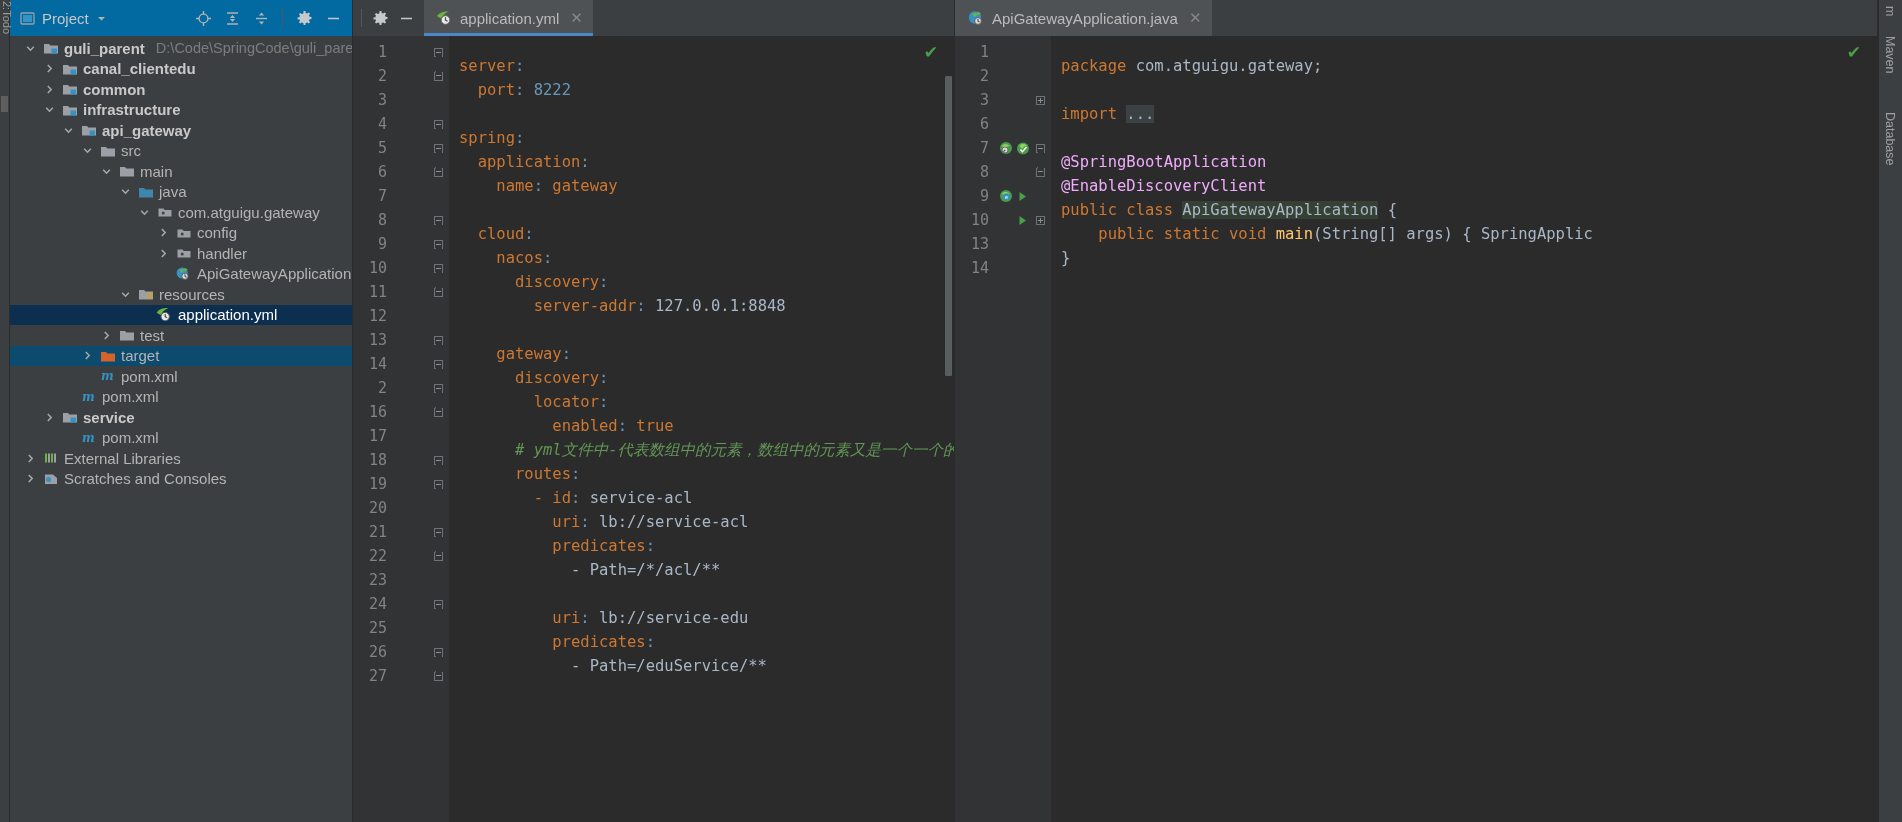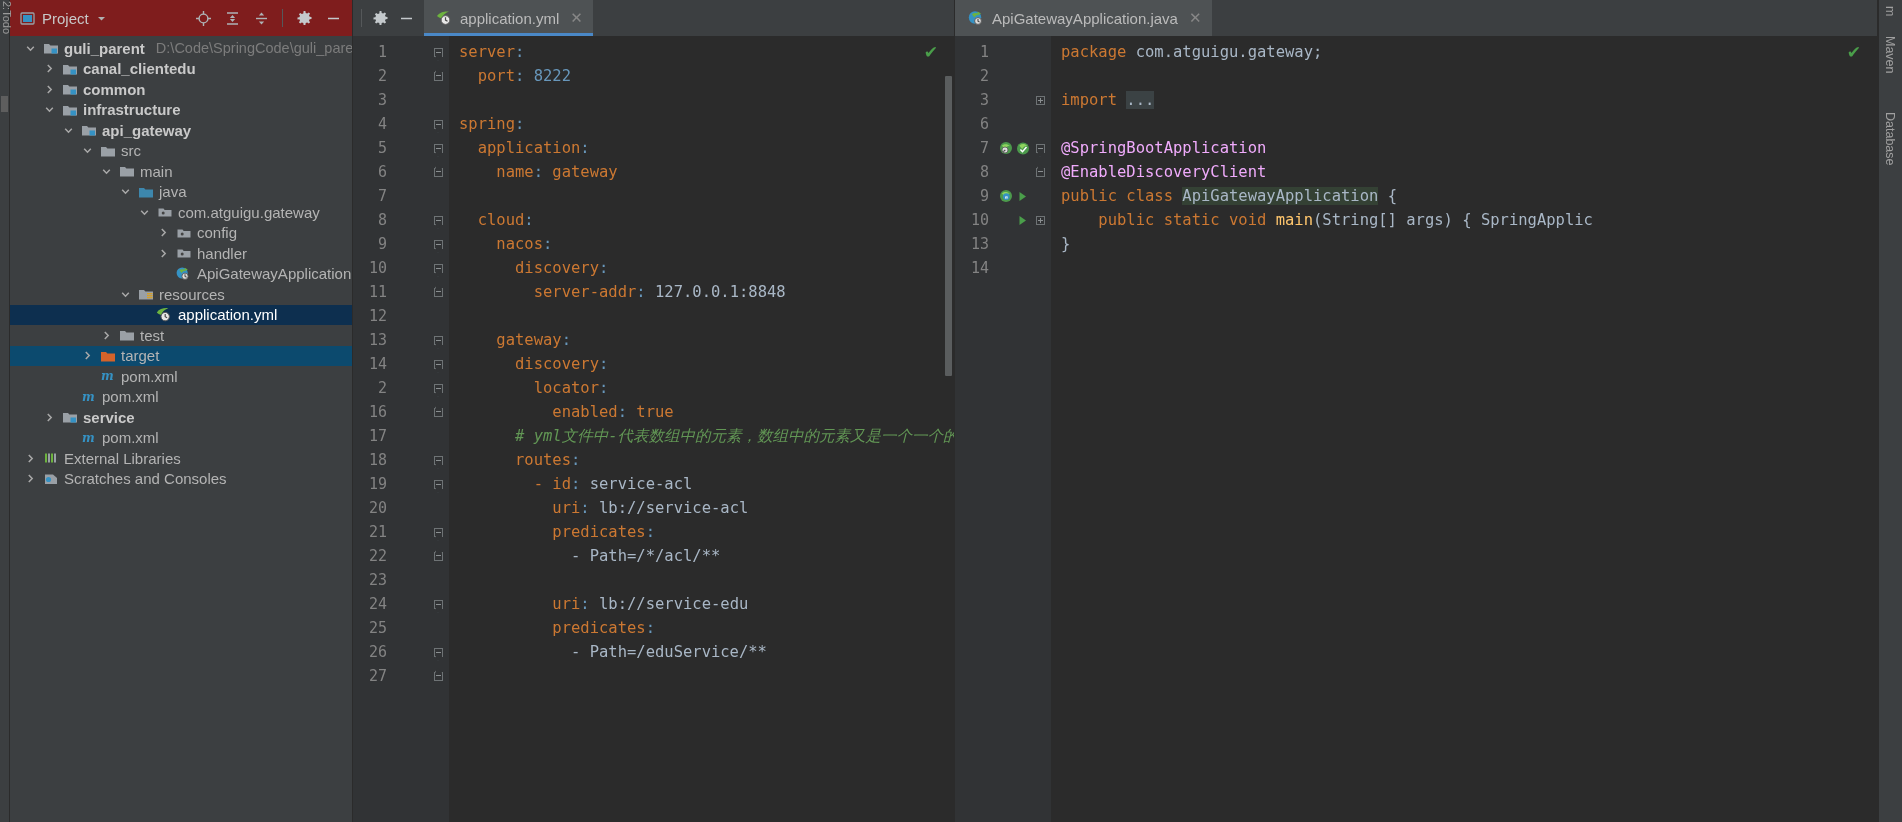--- a/index.html
+++ b/index.html
@@ -27,21 +27,21 @@
     position:absolute; left:1px; top:96px; width:7px; height:16px; background:#5e5e5e;
   }
 
   
   .project-panel {
     width:343px; flex:0 0 343px; background:#3c3f41;
     display:flex; flex-direction:column; border-right:1px solid #2b2b2b;
   }
   .pp-header {
     height:36px; display:flex; align-items:center; gap:7px;
-    padding:0 8px 0 10px; background:#7f1d1d; flex:0 0 36px;
+    padding:0 8px 0 10px; background:#0369a1; flex:0 0 36px;
   }
   .pp-title { display:flex; align-items:center; gap:7px; }
   .pp-title .lbl { font-size:15px; color:#c8c8c8; }
   .pp-header .spacer { flex:1; }
   .pp-header .tool-ico { width:22px; height:22px; display:flex; align-items:center; justify-content:center; cursor:pointer; }
   .pp-header .sep { width:1px; height:18px; background:#55585a; margin:0 3px; }
 
   .tree { flex:1; overflow:hidden; padding-top:2px; position:relative; }
   .row {
     height:20.5px; display:flex; align-items:center; gap:5px;
@@ -95,21 +95,21 @@
   .col-folds{ width:22px; }
   .gutter .cell, .code .cell {
     height:24px; line-height:24px;
     font-family:"DejaVu Sans Mono", monospace; font-size:15.5px;
   }
   .col-nums .cell { color:#838383; font-size:15px; }
   .col-marks .cell { display:flex; align-items:center; gap:2px; padding-left:4px; }
   .col-folds .cell { display:flex; align-items:center; justify-content:center; position:relative; }
 
   .code {
-    flex:1; padding-top:4px; padding-left:10px; overflow:hidden;
+    flex:1; padding-top:18px; padding-left:10px; overflow:hidden;
     position:relative;
   }
   .code .cell { white-space:pre; color:#a9b7c6; }
 
   
   .fg { width:9px; height:9px; border:1px solid #6e7375; position:relative; background:#313335; }
   .fg::before { content:""; position:absolute; left:1px; right:1px; top:3px; height:1px; background:#8a8f91; }
   .fg.plus::after { content:""; position:absolute; top:1px; bottom:1px; left:3px; width:1px; background:#8a8f91; }
   .fg.down { border-bottom:none; }
   .fg.down::after {

